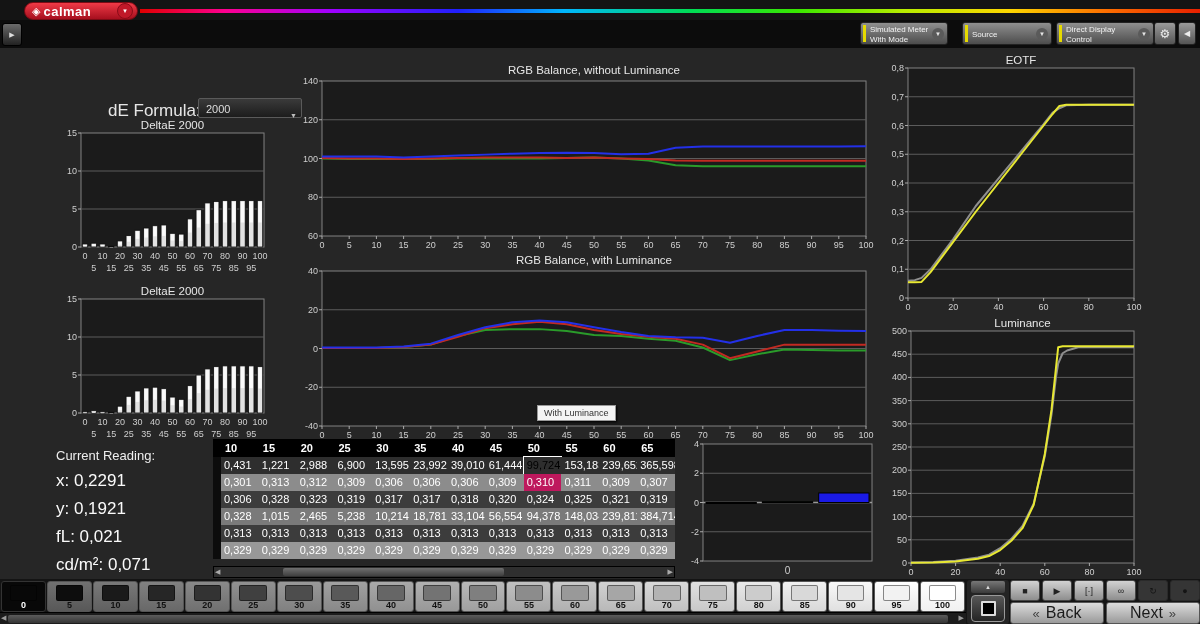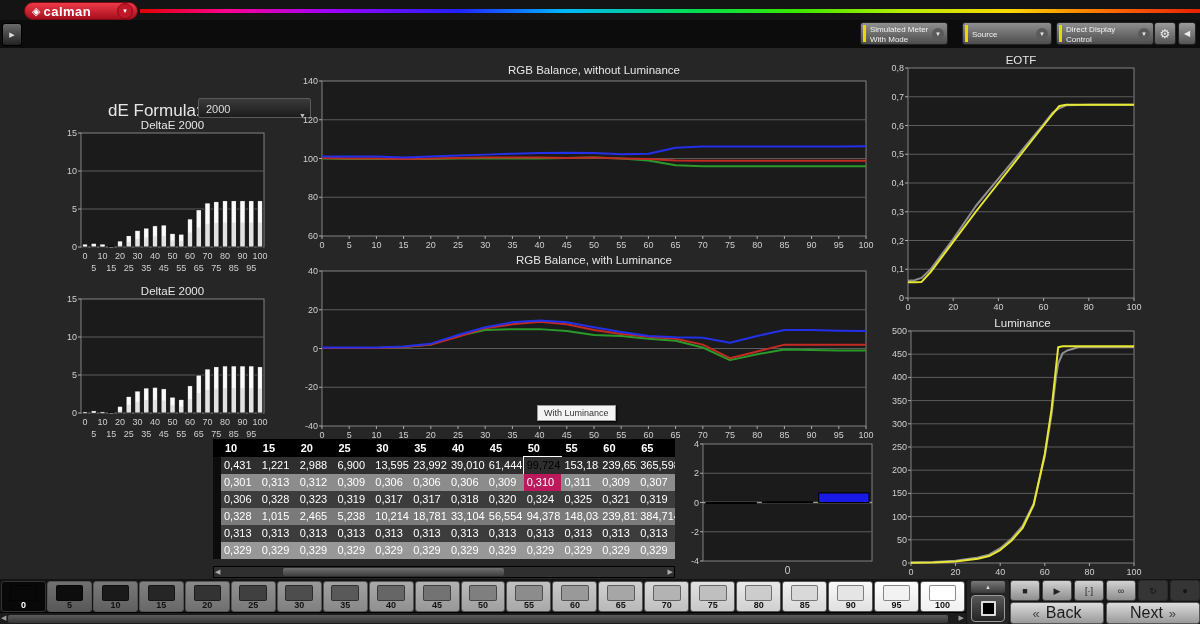--- a/index.html
+++ b/index.html
@@ -38,21 +38,21 @@
       color:#f2f2f2;display:flex;flex-direction:column;justify-content:center;height:21px;}
   .dd .arr{position:absolute;right:3px;top:5px;width:12px;height:12px;border-radius:50%;
       background:#5a5a5a;color:#e5e5e5;font-size:6px;display:flex;align-items:center;justify-content:center;}
   .sqbtn{position:absolute;top:2px;height:23px;border-radius:3px;box-sizing:border-box;
       background:linear-gradient(#9a9a9a,#555);border:1px solid #222;color:#ececec;
       display:flex;align-items:center;justify-content:center;}
 
   
   .page-title{position:absolute;left:56px;top:54px;font-size:26px;color:#fafafa;}
   .formula-label{position:absolute;left:108px;top:101px;font-size:17px;color:#e6e6e6;}
-  .formula-dd{position:absolute;left:198px;top:98px;width:113px;height:20px;
+  .formula-dd{position:absolute;left:198px;top:98px;width:104px;height:20px;
       background:linear-gradient(#3a3a3a,#1c1c1c);border:1px solid #5a5a5a;border-radius:2px;
       font-size:11px;color:#ddd;line-height:20px;padding-left:7px;box-sizing:border-box;}
   .formula-dd .arr{position:absolute;right:4px;top:7px;font-size:7px;color:#bbb;}
 
   
   .chart{position:absolute;}
   #delta1{left:64px;top:119px;width:208px;height:160px;}
   #delta2{left:64px;top:285px;width:208px;height:160px;}
   #rgb_without{left:296px;top:64px;width:580px;height:192px;}
   #rgb_with{left:296px;top:254px;width:580px;height:192px;}
@@ -553,20 +553,27 @@
         <line x1="14" y1="8" x2="17" y2="8" stroke="#aaa"></line>
         <text x="13" y="11" text-anchor="end" font-size="9" fill="#cfcfcf">4</text>
         <line x1="17" y1="66.5" x2="186" y2="66.5" stroke="#999" stroke-width="1.5"></line>
         <rect x="20" y="66.5" width="50.333333333333336" height="1" fill="#3a1a1a" stroke="#000"></rect>
         <rect x="76.33333333333334" y="65.6225" width="50.333333333333336" height="1" fill="#1a3a1a" stroke="#000"></rect>
         <rect x="132.66666666666669" y="56.99374999999999" width="50.333333333333336" height="9.506250000000009" fill="#1a1ae6" stroke="#000"></rect>
         <text x="101.5" y="138" text-anchor="middle" font-size="10" fill="#cfcfcf">0</text>
       </svg></div>
   <div class="tooltip">With Luminance</div>
 
+  <div class="reading">
+    <div class="cap">Current Reading:</div>
+    <div class="val">x: 0,2291</div>
+    <div class="val">y: 0,1921</div>
+    <div class="val">fL: 0,021</div>
+    <div class="val">cd/m²: 0,071</div>
+  </div>
 
   <div id="dtable">
       <div class="hcell sliver" style="background: rgb(0, 0, 0);"></div>
       <div class="hcell">10</div>
       <div class="hcell">15</div>
       <div class="hcell">20</div>
       <div class="hcell">25</div>
       <div class="hcell">30</div>
       <div class="hcell">35</div>
       <div class="hcell">40</div>

